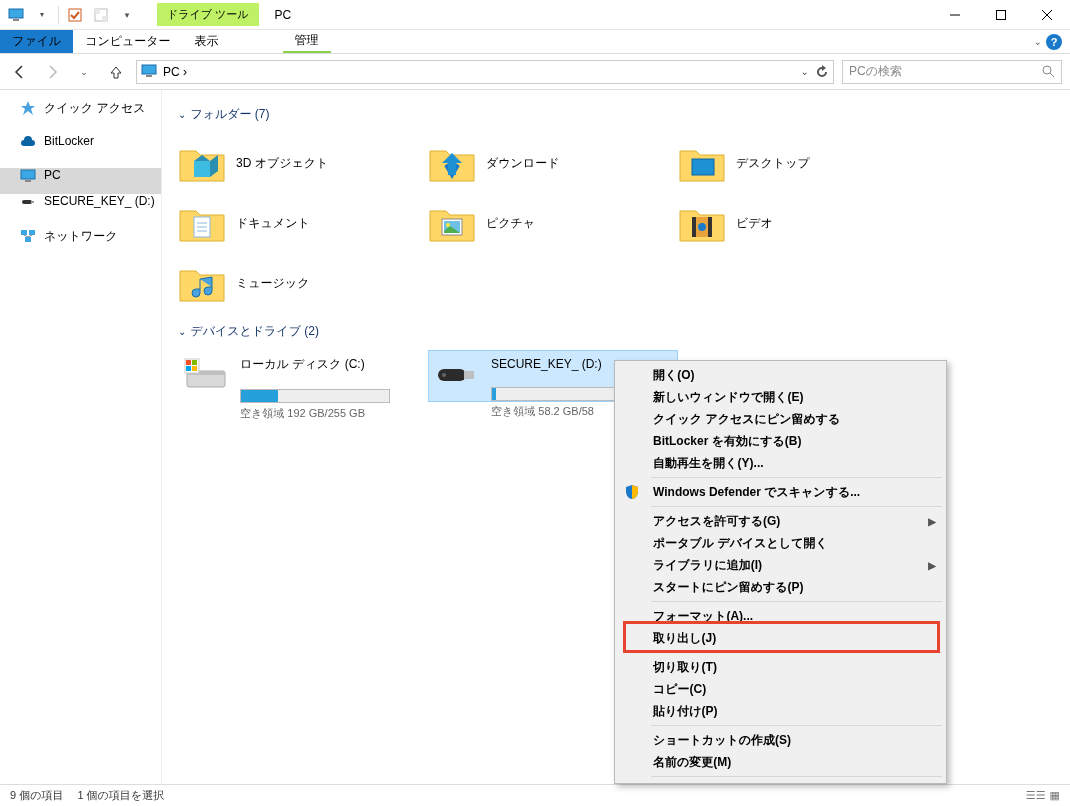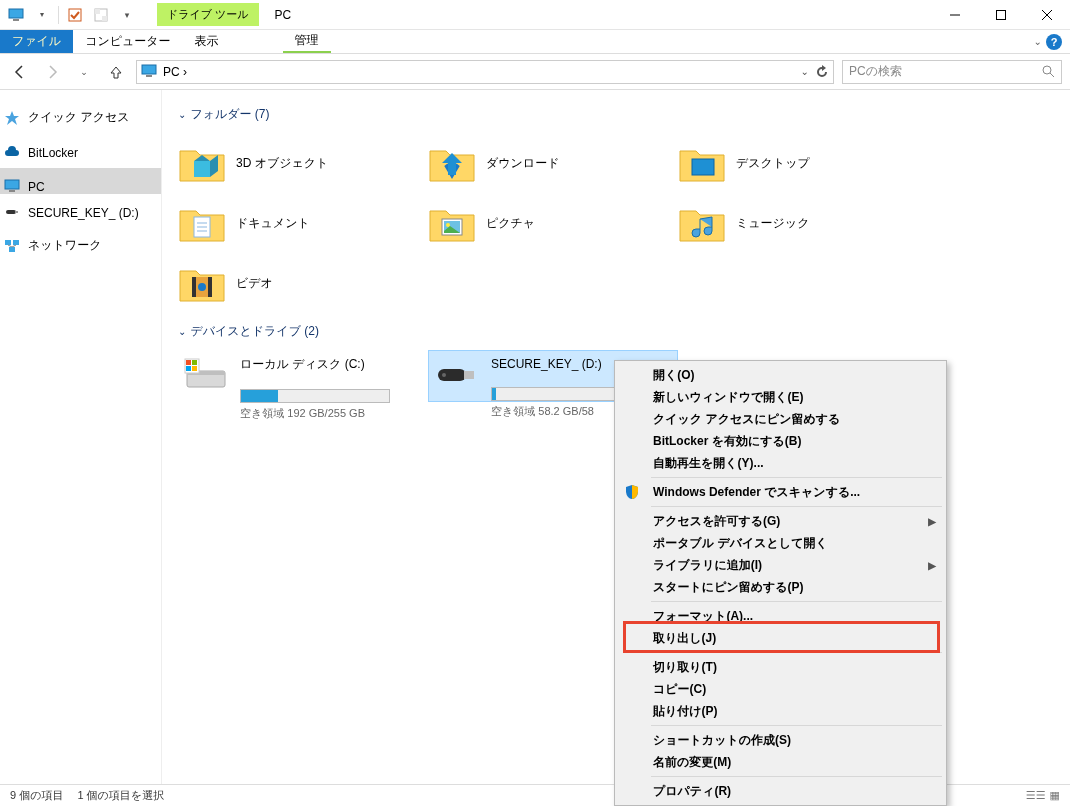--- a/index.html
+++ b/index.html
@@ -11,40 +11,40 @@
 .qat-icon { width: 20px; height: 20px; display: flex; align-items: center; justify-content: center; }
 .titlelabel { display:flex; align-items:center; margin-left:14px; height:30px; }
 .titlelabel .drivetools { background:#bef264; padding:4px 10px; font-size:11px; }
 .titlelabel .apptitle { margin-left:16px; font-size:12px; }
 .titlectrls { margin-left:auto; display:flex; }
 .titlectrls div { width:46px; height:30px; display:flex; align-items:center; justify-content:center; }
 
 
 .ribbon { height: 24px; display:flex; align-items:stretch; border-bottom:1px solid #ddd; }
 .tab { padding:4px 12px; font-size:12px; display:flex; align-items:center; }
-.tab.file { background:#1979ca; color:#fef9c3; }
+.tab.file { background:#1979ca; color:#000000; }
 .tab.manage { border-bottom:2px solid #8bd04d; margin-left:52px;}
 .ribbon .expand { margin-left:auto; display:flex; align-items:center; gap:4px; padding-right:8px; color:#666;}
 .help-circle { width:16px; height:16px; border-radius:50%; background:#1979ca; color:#fff; display:flex; align-items:center; justify-content:center; font-size:11px; font-weight:bold;}
 
 
 .navbar { height:36px; display:flex; align-items:center; gap:8px; padding:0 8px; border-bottom:1px solid #ddd; }
 .navbtn { width:24px; height:24px; display:flex; align-items:center; justify-content:center; color:#999; }
 .navbtn.active { color:#333; }
 .addressbar { flex:1; height:24px; border:1px solid #ccc; display:flex; align-items:center; padding:0 4px; gap:6px; }
 .addressbar .pcicon { width:16px; height:16px; }
 .addressbar .crumb-wrap { display:flex; align-items:center; flex:1; }
 .addressbar .tail-controls { display:flex; align-items:center; gap:6px; color:#555; }
 .searchbox { width:220px; height:24px; border:1px solid #ccc; display:flex; align-items:center; padding:0 6px; color:#888; }
 .searchbox span { flex:1; }
 
 
 .body { display:flex; height:calc(806px - 30px - 24px - 36px - 22px); }
 .sidebar { width:162px; border-right:1px solid #eee; padding-top:10px; }
-.navitem { height:26px; display:flex; align-items:flex-end; gap:8px; padding-left:4px; font-size:12px; }
+.navitem { height:26px; display:flex; align-items:flex-start; gap:8px; padding-left:20px; font-size:12px; }
 .navitem.selected { background:#d8d8d8; }
 .navitem .ico { width:16px; height:16px; display:flex; align-items:center; justify-content:center; }
 
 .content { flex:1; padding:12px 16px; position:relative; overflow:hidden; }
 .grouphdr { display:flex; align-items:center; gap:4px; color:#14356a; font-size:12px; margin:4px 0 10px 0; }
 .grouphdr .chev { font-size:10px; }
 .folders { display:flex; flex-wrap:wrap; gap:0; }
 .folderitem { width:250px; height:60px; display:flex; align-items:center; gap:10px; }
 .foldericon { width:48px; height:48px; display:flex; align-items:center; justify-content:center; }
 .foldername { font-size:12px; }
@@ -291,36 +291,36 @@
               <circle cx="20" cy="24" r="2" fill="#ffeb3b"></circle>
               <path d="M16 30 L22 25 L32 32 L16 32 Z" fill="#4caf50"></path>
             </svg>
           </div>
           <div class="foldername">ピクチャ</div>
         </div>
         <div class="folderitem">
           <div class="foldericon">
             <svg width="48" height="44" viewBox="0 0 48 44">
               <path d="M2 10 L2 40 L46 40 L46 14 L22 14 L18 10 Z" fill="#ffd766" stroke="#e0b030"></path>
-              <path d="M22 18 L22 32 A4 4 0 1 1 18 28 L18 28 L22 28 M22 18 L34 16 L34 30 A4 4 0 1 1 30 26 L34 26" fill="#4aa3df" stroke="#1b6fa8"></path>
-            </svg>
-          </div>
-          <div class="foldername">ミュージック</div>
-        </div>
-        <div class="folderitem">
-          <div class="foldericon">
-            <svg width="48" height="44" viewBox="0 0 48 44">
-              <path d="M2 10 L2 40 L46 40 L46 14 L22 14 L18 10 Z" fill="#ffd766" stroke="#e0b030"></path>
               <rect x="14" y="16" width="20" height="20" fill="#e8a33d"></rect>
               <rect x="14" y="16" width="4" height="20" fill="#333"></rect>
               <rect x="30" y="16" width="4" height="20" fill="#333"></rect>
               <circle cx="24" cy="26" r="4" fill="#1979ca"></circle>
             </svg>
           </div>
           <div class="foldername">ビデオ</div>
+        </div>
+        <div class="folderitem">
+          <div class="foldericon">
+            <svg width="48" height="44" viewBox="0 0 48 44">
+              <path d="M2 10 L2 40 L46 40 L46 14 L22 14 L18 10 Z" fill="#ffd766" stroke="#e0b030"></path>
+              <path d="M22 18 L22 32 A4 4 0 1 1 18 28 L18 28 L22 28 M22 18 L34 16 L34 30 A4 4 0 1 1 30 26 L34 26" fill="#4aa3df" stroke="#1b6fa8"></path>
+            </svg>
+          </div>
+          <div class="foldername">ミュージック</div>
         </div>
       </div>
 
     <div class="grouphdr" style="margin-top:10px;">
       <span class="chev">⌄</span>
       <span>デバイスとドライブ (2)</span>
     </div>
     <div class="drives" id="drives">
         <div class="driveitem">
           <div class="driveicon">
@@ -421,23 +421,20 @@
       <span>貼り付け(P)</span>
     </div>
     <div class="ctxsep"></div>
     <div class="ctxitem">
       <span>ショートカットの作成(S)</span>
     </div>
     <div class="ctxitem">
       <span>名前の変更(M)</span>
     </div>
     <div class="ctxsep"></div>
-    <div class="ctxitem">
-      <span>プロパティ(R)</span>
-    </div>
     <div class="highlight-box" style="left: 8px; right: 6px; top: 260px; height: 32px;"></div>
   </div>
 
 <div class="statusbar">
   <span>9 個の項目</span>
   <span>1 個の項目を選択</span>
   <div class="viewicons">
     <span>☰☰</span>
     <span>▦</span>
   </div>

